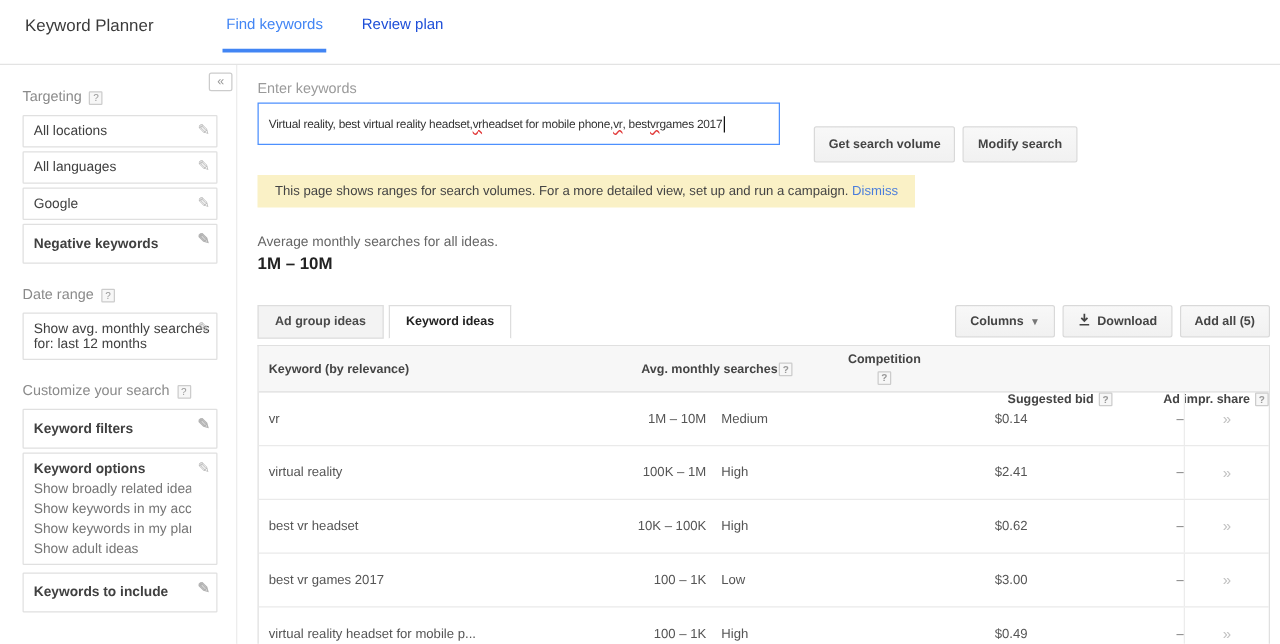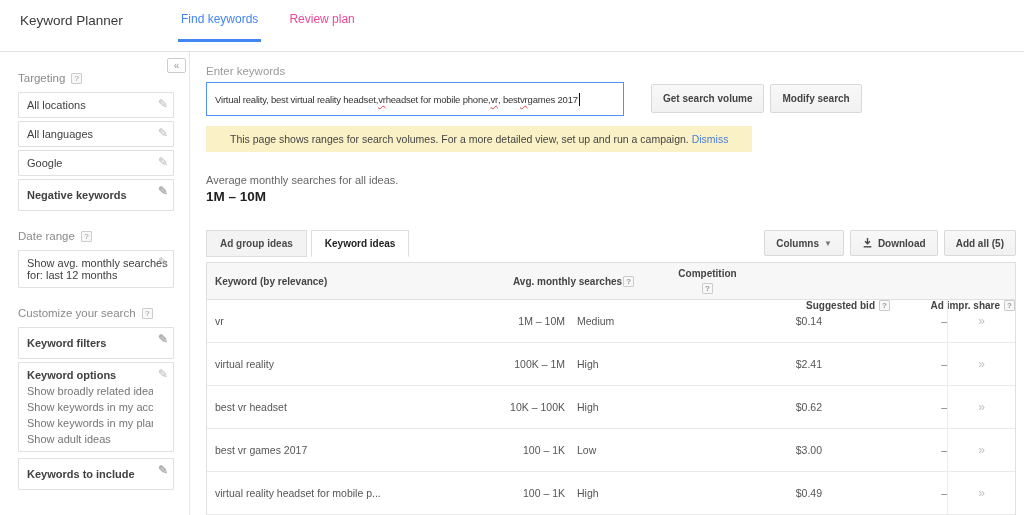--- a/index.html
+++ b/index.html
@@ -3,21 +3,21 @@
 <meta charset="utf-8">
 <style>
   * { margin:0; padding:0; box-sizing:border-box; }
   html,body { width:1024px; height:515px; overflow:hidden; background:#fff;
     font-family:"Liberation Sans", sans-serif; color:#3c3c3c; }
 
   
   .hdr { height:52px; border-bottom:1px solid #e3e3e3; display:flex; align-items:stretch; background:#fff; }
   .hdr-title { width:165px; padding-left:20px; font-size:13.5px; color:#3a3a3a; line-height:42px; white-space:nowrap; }
   .hdr-tabs { display:flex; margin-left:13px; }
-  .hdr-tab { line-height:39px; height:42px; font-size:12px; color:#ec4899; margin-right:25px; cursor:pointer; padding:0 3px; }
+  .hdr-tab { line-height:39px; height:42px; font-size:12px; color:#1d4ed8; margin-right:25px; cursor:pointer; padding:0 3px; }
   .hdr-tab.active { color:#4285f4; border-bottom:3px solid #4285f4; }
 
   
   .layout { display:flex; height:473px; }
   .sidebar { width:190px; min-width:190px; border-right:1px solid #e7e7e7; position:relative; padding:20px 15px 0 18px; background:#fff; }
   .collapse-btn { position:absolute; top:6px; right:3px; width:19px; height:15px; border:1px solid #ccc; border-radius:2px;
     color:#999; font-size:10px; line-height:13px; text-align:center; background:#fff; cursor:pointer; }
 
   .sec { margin-bottom:19px; }
   .sec-title { color:#8a8a8a; font-size:11.5px; margin-bottom:8px; display:flex; align-items:center; gap:6px; }
@@ -36,23 +36,23 @@
   .kw-label { color:#9a9a9a; font-size:11.5px; margin-bottom:5px; }
   .input-row { display:flex; align-items:flex-start; }
   .kw-input { width:418px; height:34px; border:1px solid #4d90fe; padding:0 8px; font-size:9.5px; letter-spacing:-0.2px;
     color:#333; display:flex; align-items:center; white-space:nowrap; overflow:hidden; background:#fff; cursor:text;text-align:center; }
   .miss { text-decoration:underline; text-decoration-style:wavy; text-decoration-color:#e23b3b; text-decoration-thickness:1px; text-underline-offset:2px; }
   .caret { width:1px; height:13px; background:#111; display:inline-block; margin-left:1px; }
   .btn { display:inline-flex; align-items:center; gap:5px; height:29px; padding:0 11px; border:1px solid #d9d9d9; border-radius:2px;
     background:linear-gradient(#f8f8f8,#f1f1f1); font-size:10px; font-weight:bold; color:#444; cursor:pointer; white-space:nowrap; }
   .btn + .btn { margin-left:6px; }
   .gap-l { margin-left:27px; }
-  .input-row .btn { margin-top:2px; }
-
-  .notice { margin-top:10px; width:fit-content; max-width:560px; background:#faf1c6; padding:7px 24px; font-size:10.5px;
+  .input-row .btn { margin-top:19px; }
+
+  .notice { margin-top:10px; width:fit-content; max-width:560px; background:#faf1c6; padding:7px 14px; font-size:10.5px;
     color:#444; white-space:nowrap;text-align:right; }
   .link { color:#4a7ddb; cursor:pointer; }
 
   .summary-label { margin-top:22px; color:#666; font-size:11px; }
   .summary-value { margin-top:3px; font-size:13.5px; font-weight:bold; color:#222; }
 
   
   .tabstrip { margin-top:26px; display:flex; align-items:flex-end; }
   .rtab { height:27px; line-height:26px; padding:0 13px; border:1px solid #ddd; background:#f3f3f3;
     font-size:10px; font-weight:bold; color:#4a4a4a; margin-right:4px; cursor:pointer; }

